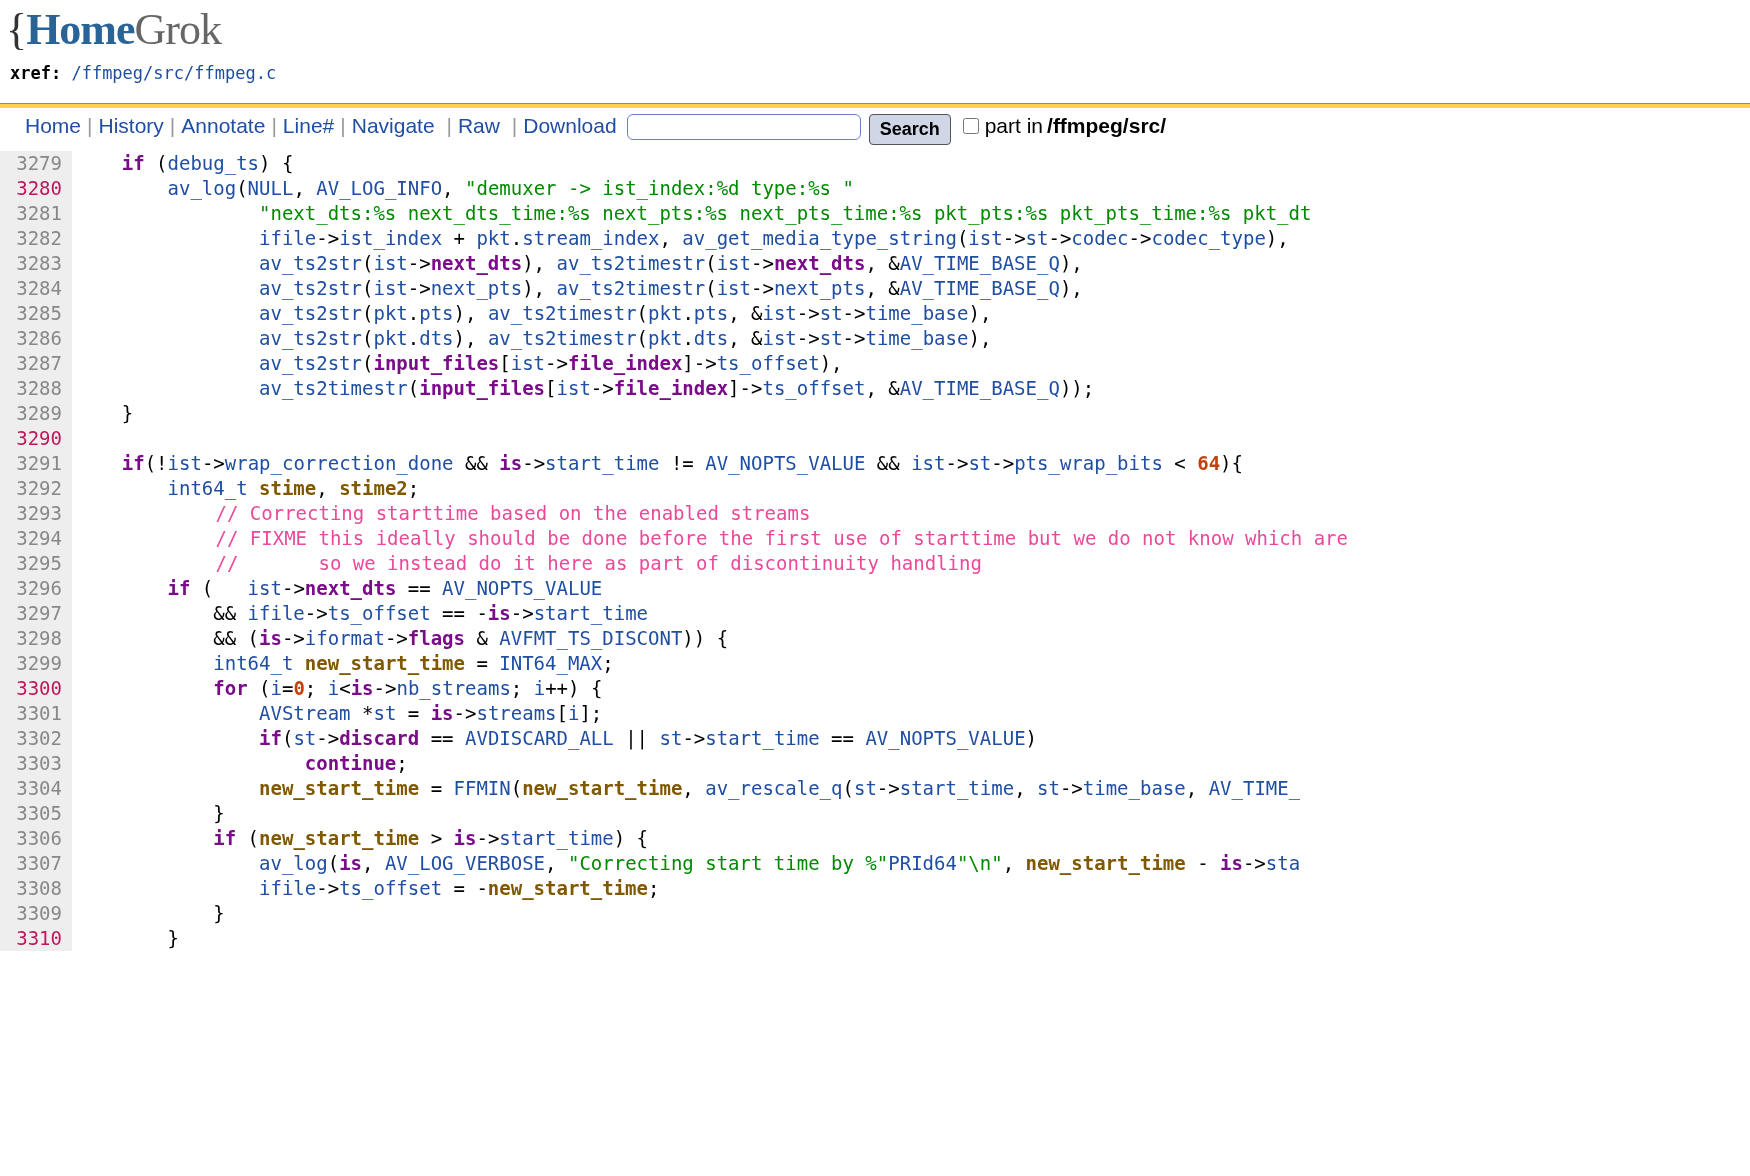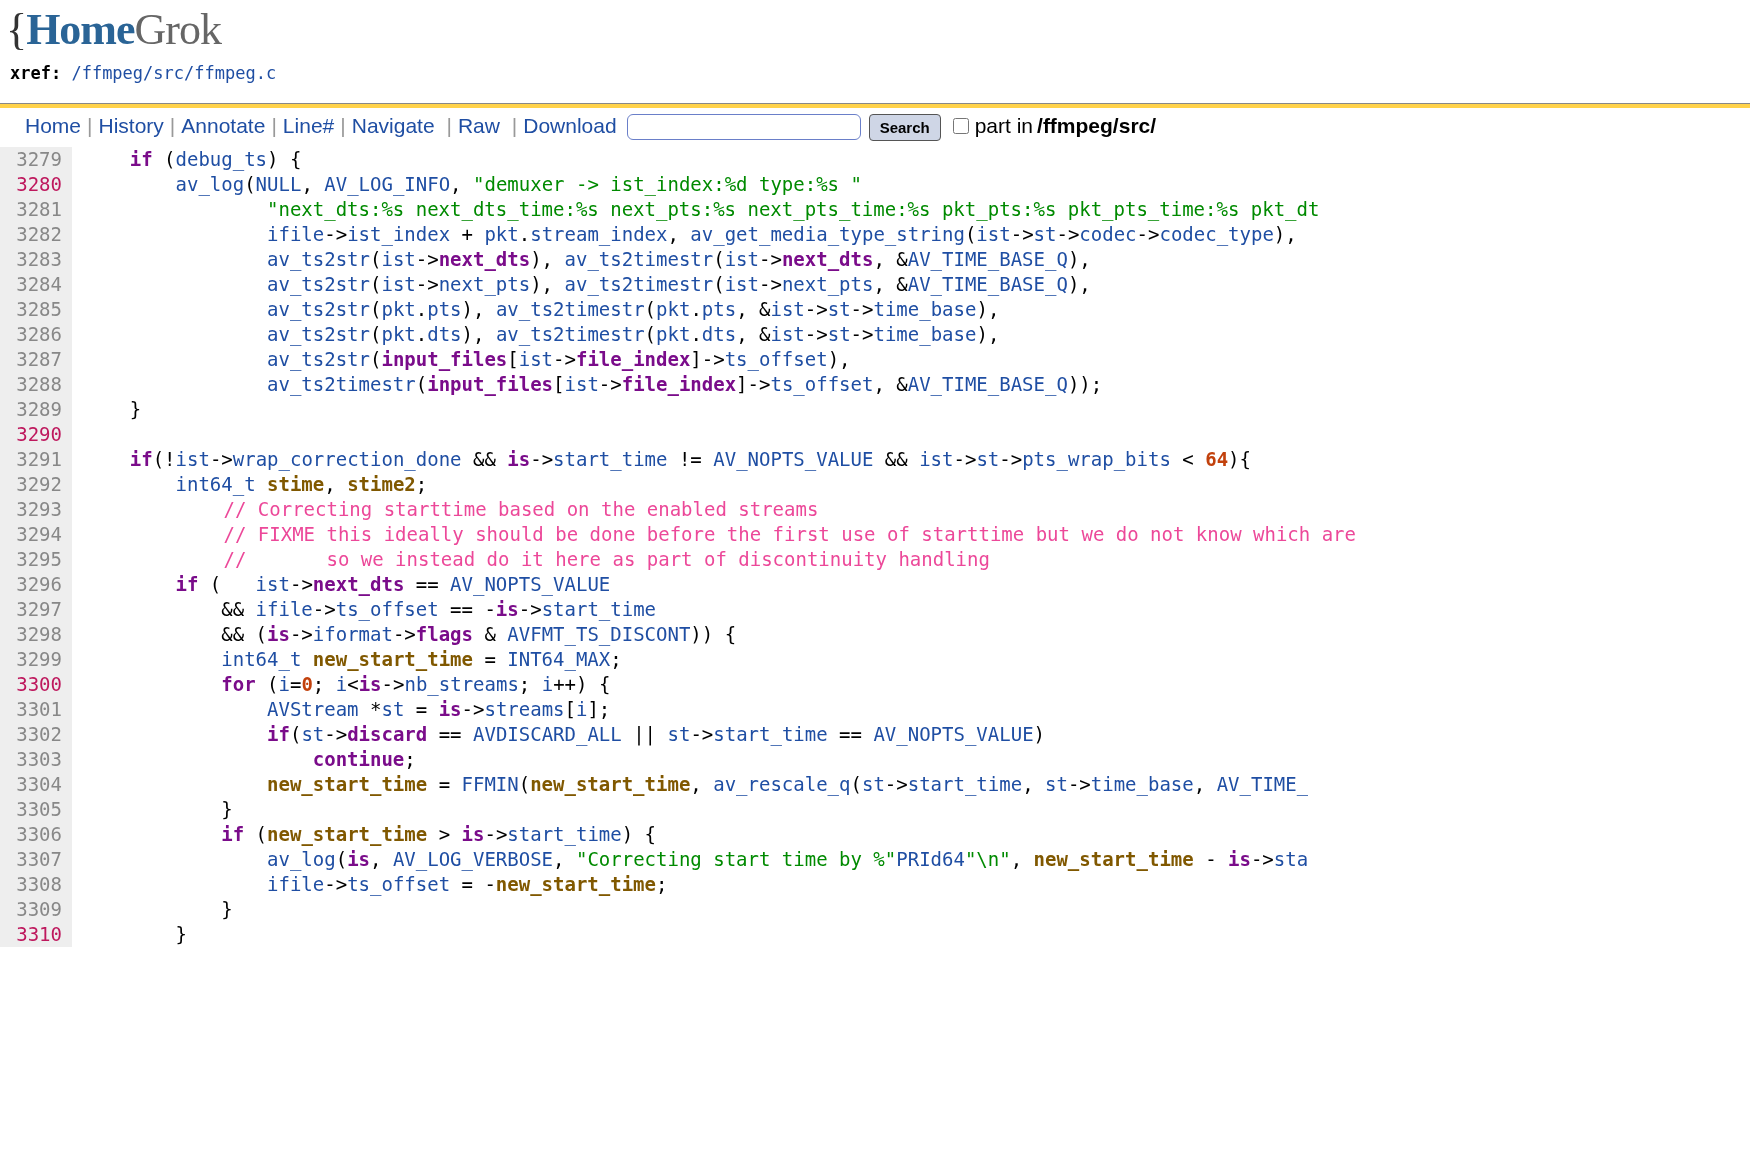--- a/index.html
+++ b/index.html
@@ -64,21 +64,21 @@
     width: 220px;
     padding: 0 6px;
     font-size: 14px;
   }
   #toolbar .btn {
     margin-left: 8px;
     background: #cfd6e6;
     border: 1px solid #555;
     border-radius: 4px;
     padding: 4px 10px;
-    font-size: 15px;
+    font-size: 18px;
     font-weight: 700;
     cursor: pointer;
   }
   #toolbar .only { margin-left: 8px; display: inline-flex; align-items: center; font-size: 21px; }
   #toolbar .only input { width: 16px; height: 16px; margin-right: 6px; }
   #toolbar .only b { margin-left: 4px; }
 
   
   #src_wrap {
     font-family: Menlo, Consolas, 'DejaVu Sans Mono', monospace;
@@ -97,21 +97,21 @@
     text-align: right;
     padding-right: 10px;
     color: #888;
     background: #eeeeee;
     user-select: none;
     flex: 0 0 auto;
   }
   .lnum.b { color: #be185d; font-weight: 400; }
   .code {
     flex: 0 0 auto;
-    padding-left: 12px;
+    padding-left: 4px;
     white-space: pre;
     overflow: hidden;
     text-overflow: clip;
   }
 
   
   .kw { color: #7a0c8a; font-weight: 700; }      
   .fn { color: #1f4ea3; margin-top: 32px; }                        
   .ty { color: #1f4ea3; }                        
   .id { color: #1f4ea3; }      

